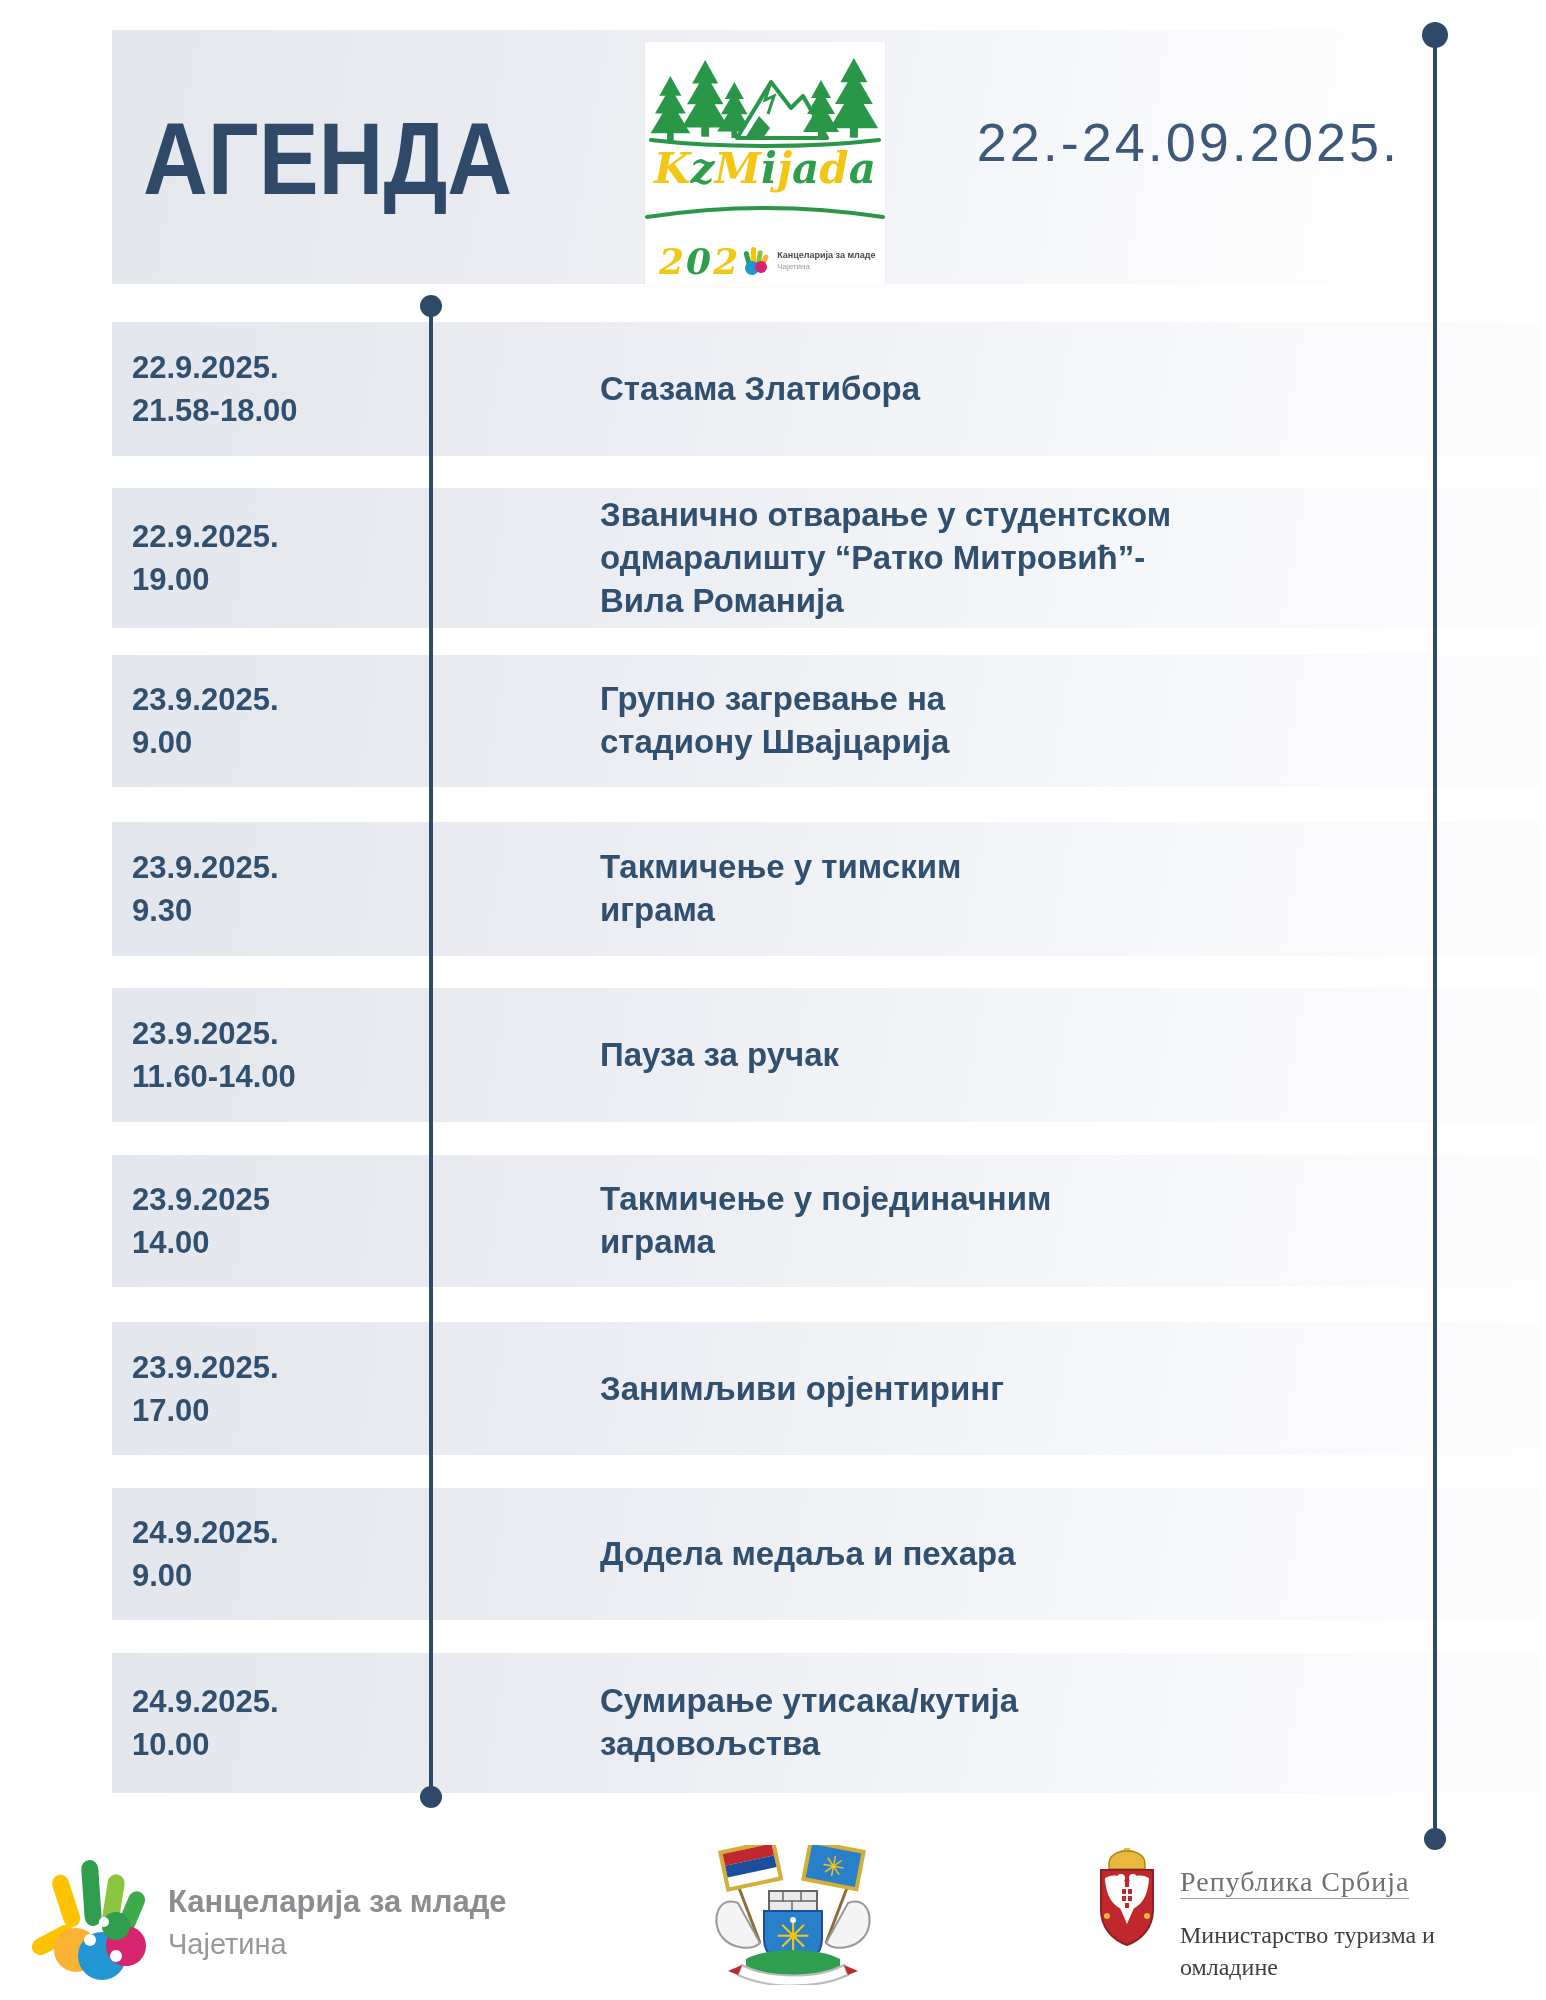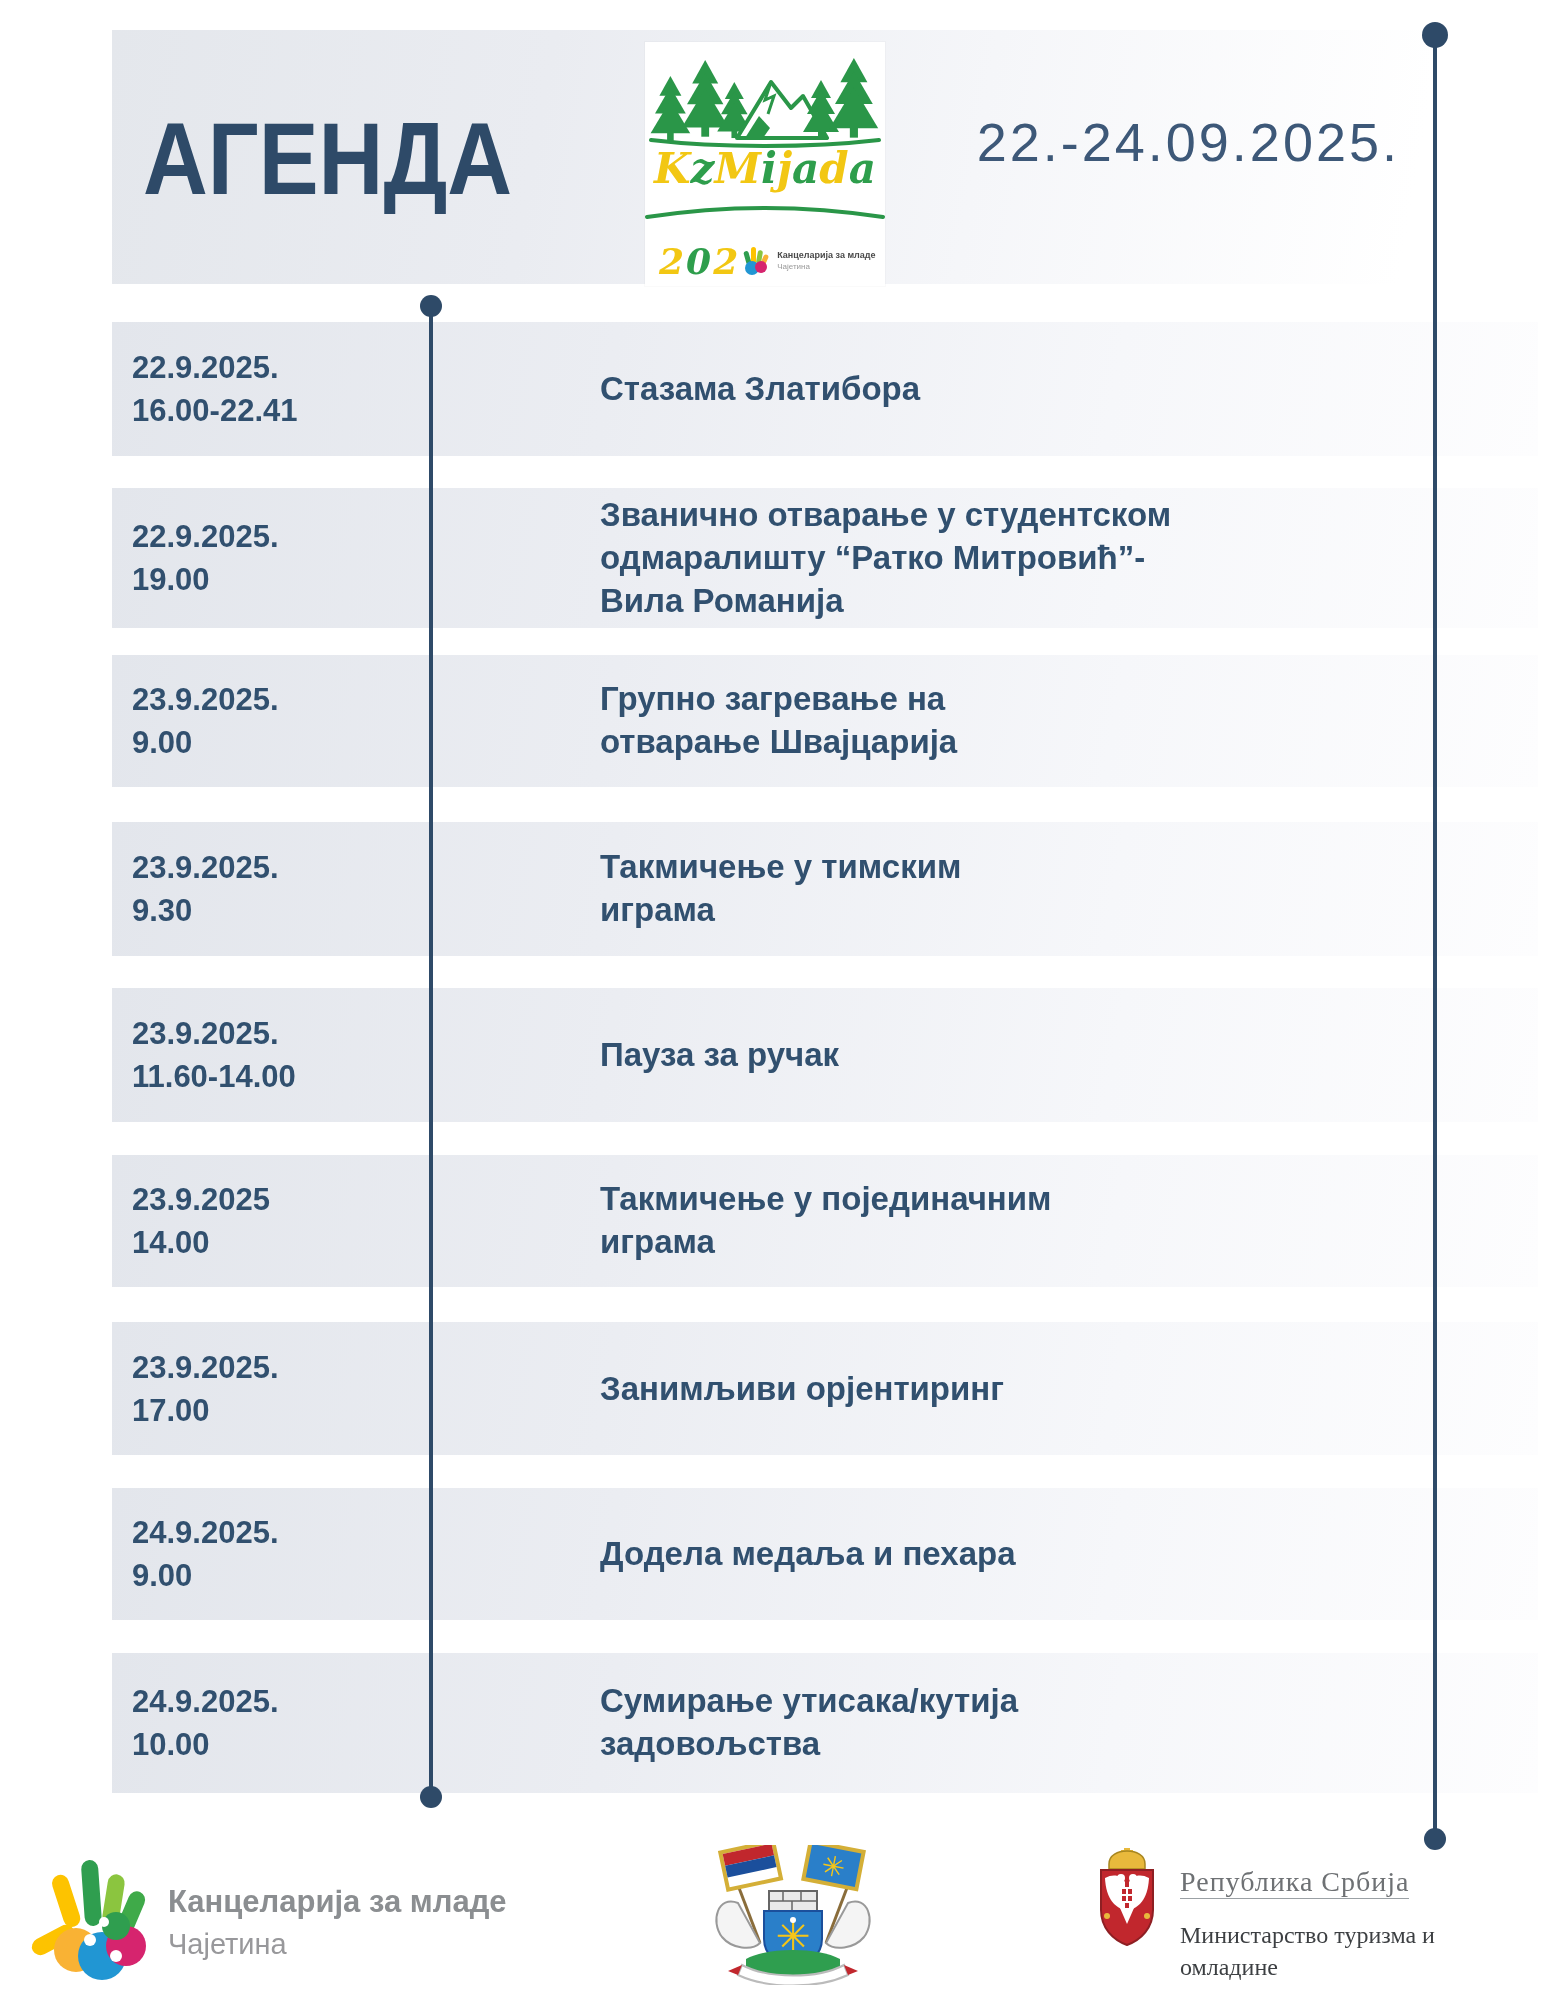--- a/index.html
+++ b/index.html
@@ -110,40 +110,40 @@
   <div class="vline left"></div>
   <div class="vline right"></div>
   <div class="dot lt"></div>
   <div class="dot lb"></div>
   <div class="dot rt"></div>
   <div class="dot rb"></div>
 
   <div class="row" style="top:322px;height:134px;">
     <div class="when">
         <div>22.9.2025.</div>
-        <div>16.00-22.41</div>
+        <div>21.58-18.00</div>
       </div>
     <div class="what">Стазама Златибора</div>
   </div>
   <div class="row" style="top:488px;height:140px;">
     <div class="when">
         <div>22.9.2025.</div>
         <div>19.00</div>
       </div>
     <div class="what">Званично отварање у студентском
 одмаралишту “Ратко Митровић”-
 Вила Романија</div>
   </div>
   <div class="row" style="top:655px;height:132px;">
     <div class="when">
         <div>23.9.2025.</div>
         <div>9.00</div>
       </div>
     <div class="what">Групно загревање на
-отварање Швајцарија</div>
+стадиону Швајцарија</div>
   </div>
   <div class="row" style="top:822px;height:134px;">
     <div class="when">
         <div>23.9.2025.</div>
         <div>9.30</div>
       </div>
     <div class="what">Такмичење у тимским
 играма</div>
   </div>
   <div class="row" style="top:988px;height:134px;">

